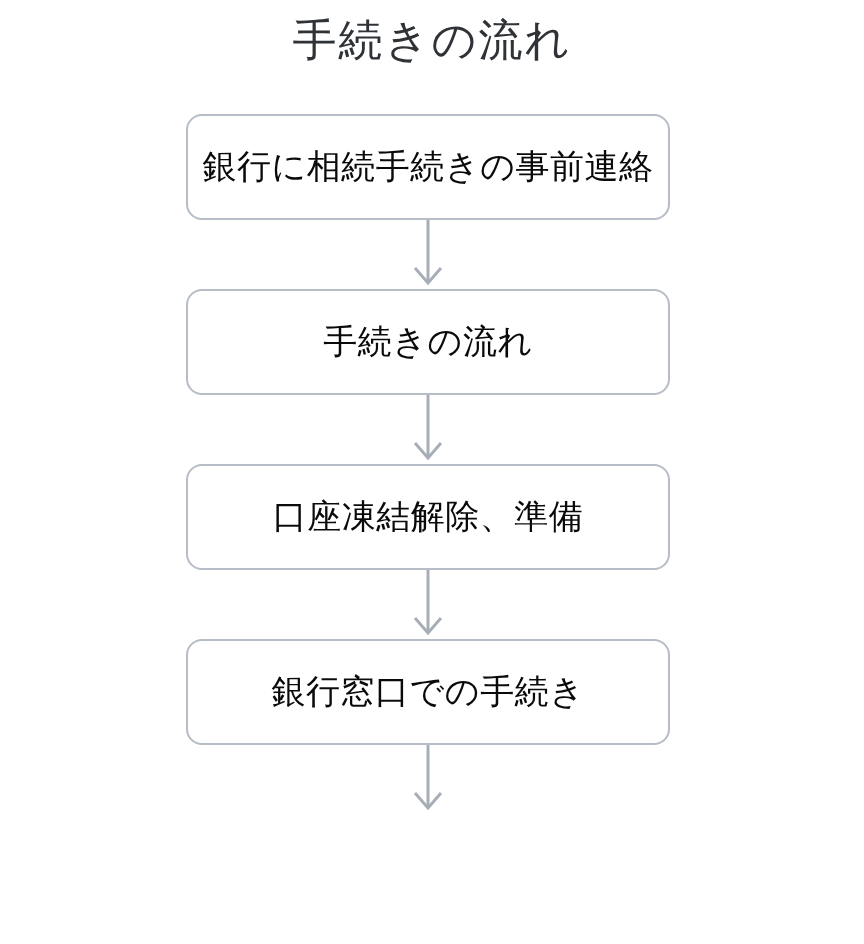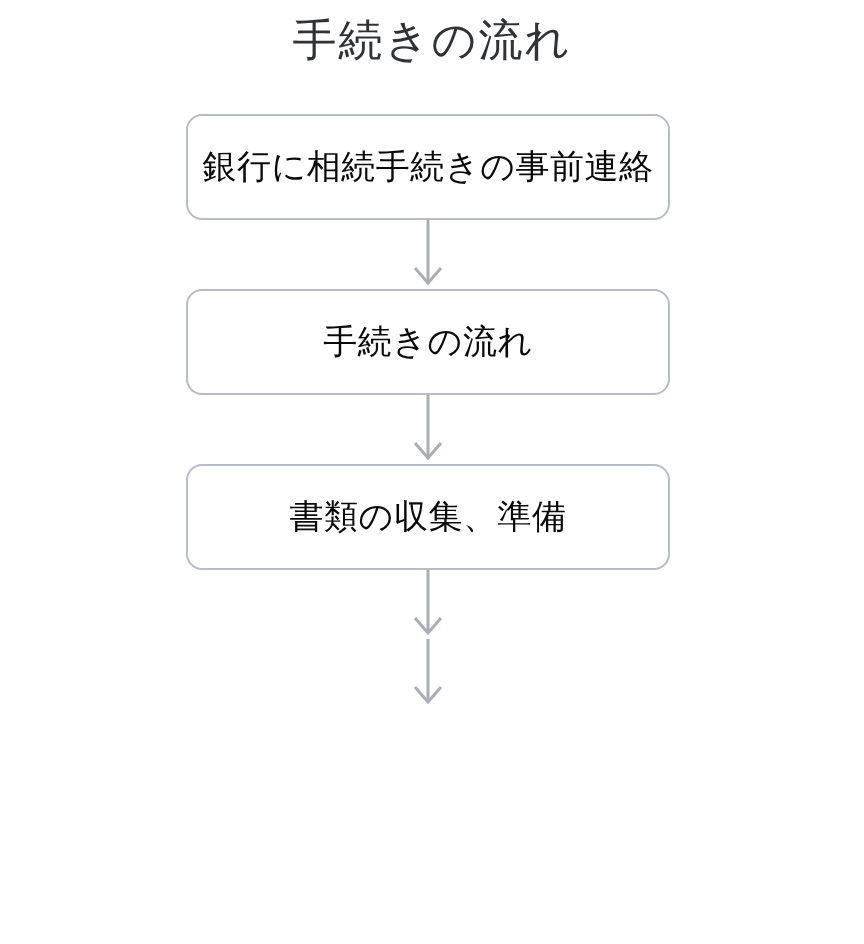--- a/index.html
+++ b/index.html
@@ -93,30 +93,33 @@
     </div>
 
     <div class="connector">
       <svg width="40" height="69" viewBox="0 0 40 69">
         <line x1="20" y1="0" x2="20" y2="62" stroke="#a8aeb7" stroke-width="3"></line>
         <polyline points="7,48 20,63 33,48" fill="none" stroke="#a8aeb7" stroke-width="3"></polyline>
       </svg>
     </div>
 
     <div class="step">
-      <span class="step-label">書類の収集、準備</span>
+      <span class="step-label">口座凍結解除、準備</span>
     </div>
 
     <div class="connector">
       <svg width="40" height="69" viewBox="0 0 40 69">
         <line x1="20" y1="0" x2="20" y2="62" stroke="#a8aeb7" stroke-width="3"></line>
         <polyline points="7,48 20,63 33,48" fill="none" stroke="#a8aeb7" stroke-width="3"></polyline>
       </svg>
     </div>
 
+    <div class="step">
+      <span class="step-label">銀行窓口での手続き</span>
+    </div>
 
     <div class="connector">
       <svg width="40" height="69" viewBox="0 0 40 69">
         <line x1="20" y1="0" x2="20" y2="62" stroke="#a8aeb7" stroke-width="3"></line>
         <polyline points="7,48 20,63 33,48" fill="none" stroke="#a8aeb7" stroke-width="3"></polyline>
       </svg>
     </div>
 
 
   </div>

